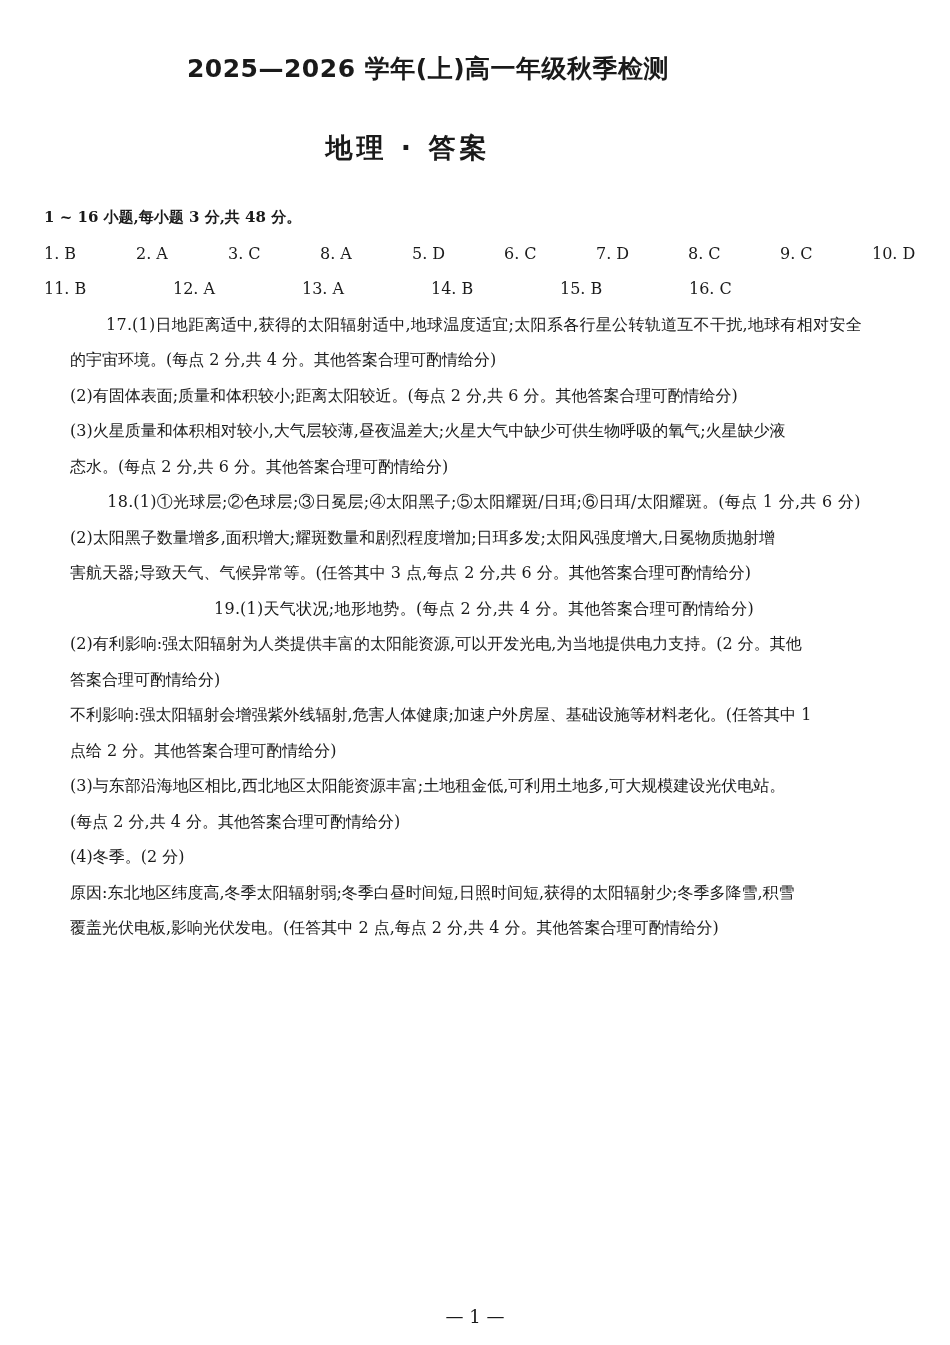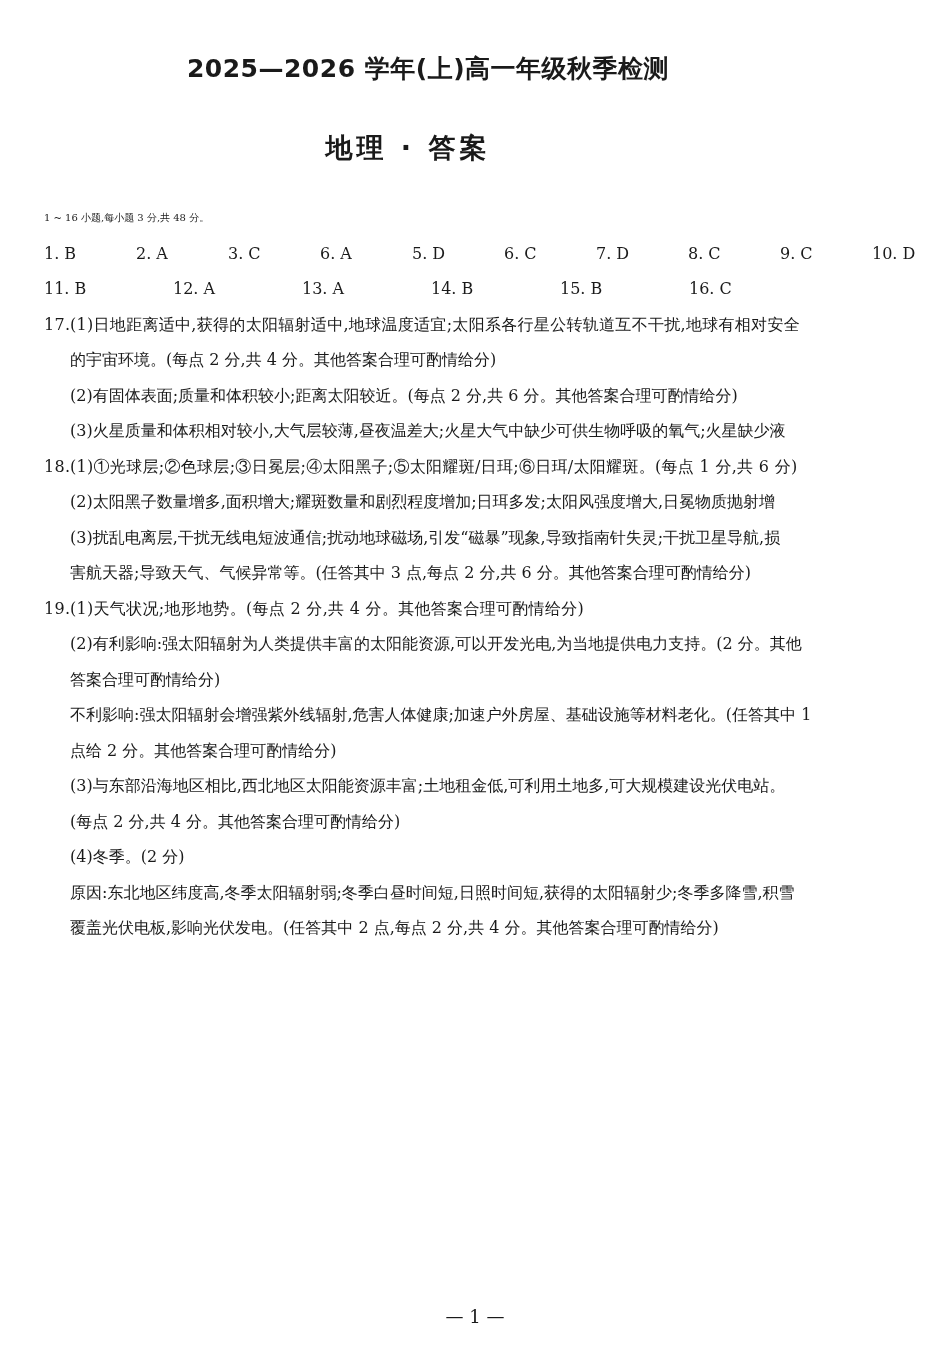--- a/index.html
+++ b/index.html
@@ -14,24 +14,24 @@
     text-align: center; font-size: 25px; font-weight: bold; letter-spacing: 0.5px;
     font-family: "DejaVu Sans", "Liberation Sans", sans-serif;
   }
   .subtitle {
     position: absolute; left: 0; width: 816px; top: 130px;
     text-align: center; font-size: 27px; font-weight: bold; letter-spacing: 4px;
     font-family: "DejaVu Sans", "Liberation Sans", sans-serif;
   }
   .body { position: absolute; left: 44px; top: 200px; width: 880px; font-size: 16px; }
   .line { height: 35.5px; line-height: 35.5px; white-space: nowrap; }
-  .intro { font-weight: normal; font-size: 10px; }
+  .intro { font-weight: bold; font-size: 15px; }
   .mc-row { display: flex; height: 35.5px; line-height: 35.5px; gap: 40px; }
   .mc-item { width: 89px; font-size: 16px; }
-  .q-line { padding-left: 0; letter-spacing: 0.3px; }
+  .q-line { padding-left: 0; letter-spacing: 0.3px; text-align: center; }
   .indent { padding-left: 26px; }
   .qnum { display: inline-block; width: 26px; }
   .footer {
     position: absolute; left: 0; width: 950px; top: 1306px;
     text-align: center; font-size: 18px;
   }
 </style>
 </head>
 <body>
 
@@ -39,21 +39,21 @@
   <div class="title">2025—2026 学年(上)高一年级秋季检测</div>
   <div class="subtitle">地理 · 答案</div>
 
   <div class="body">
     <div class="line intro">1 ~ 16 小题,每小题 3 分,共 48 分。</div>
 
     <div class="mc-row">
       <span class="mc-item">1. B</span>
       <span class="mc-item">2. A</span>
       <span class="mc-item">3. C</span>
-      <span class="mc-item">6. A</span>
+      <span class="mc-item">8. A</span>
       <span class="mc-item">5. D</span>
       <span class="mc-item">6. C</span>
       <span class="mc-item">7. D</span>
       <span class="mc-item">8. C</span>
       <span class="mc-item">9. C</span>
       <span class="mc-item">10. D</span>
     </div>
     <div class="mc-row">
       <span class="mc-item">11. B</span>
       <span class="mc-item">12. A</span>
@@ -61,26 +61,26 @@
       <span class="mc-item">14. B</span>
       <span class="mc-item">15. B</span>
       <span class="mc-item">16. C</span>
     </div>
 
     <div>
       <div class="line q-line"><span class="qnum">17.</span><span>(1)日地距离适中,获得的太阳辐射适中,地球温度适宜;太阳系各行星公转轨道互不干扰,地球有相对安全</span></div>
       <div class="line indent">的宇宙环境。(每点 2 分,共 4 分。其他答案合理可酌情给分)</div>
       <div class="line indent">(2)有固体表面;质量和体积较小;距离太阳较近。(每点 2 分,共 6 分。其他答案合理可酌情给分)</div>
       <div class="line indent">(3)火星质量和体积相对较小,大气层较薄,昼夜温差大;火星大气中缺少可供生物呼吸的氧气;火星缺少液</div>
+      <div class="line indent">态水。(每点 2 分,共 6 分。其他答案合理可酌情给分)</div>
     </div>
 
     <div>
       <div class="line q-line"><span class="qnum">18.</span><span>(1)①光球层;②色球层;③日冕层;④太阳黑子;⑤太阳耀斑/日珥;⑥日珥/太阳耀斑。(每点 1 分,共 6 分)</span></div>
       <div class="line indent">(2)太阳黑子数量增多,面积增大;耀斑数量和剧烈程度增加;日珥多发;太阳风强度增大,日冕物质抛射增</div>
-      <div class="line indent">(3)扰乱电离层,干扰无线电短波通信;扰动地球磁场,引发“磁暴”现象,导致指南针失灵;干扰卫星导航,损</div>
       <div class="line indent">害航天器;导致天气、气候异常等。(任答其中 3 点,每点 2 分,共 6 分。其他答案合理可酌情给分)</div>
     </div>
 
     <div>
       <div class="line q-line"><span class="qnum">19.</span><span>(1)天气状况;地形地势。(每点 2 分,共 4 分。其他答案合理可酌情给分)</span></div>
       <div class="line indent">(2)有利影响:强太阳辐射为人类提供丰富的太阳能资源,可以开发光电,为当地提供电力支持。(2 分。其他</div>
       <div class="line indent">答案合理可酌情给分)</div>
       <div class="line indent">不利影响:强太阳辐射会增强紫外线辐射,危害人体健康;加速户外房屋、基础设施等材料老化。(任答其中 1</div>
       <div class="line indent">点给 2 分。其他答案合理可酌情给分)</div>
       <div class="line indent">(3)与东部沿海地区相比,西北地区太阳能资源丰富;土地租金低,可利用土地多,可大规模建设光伏电站。</div>

